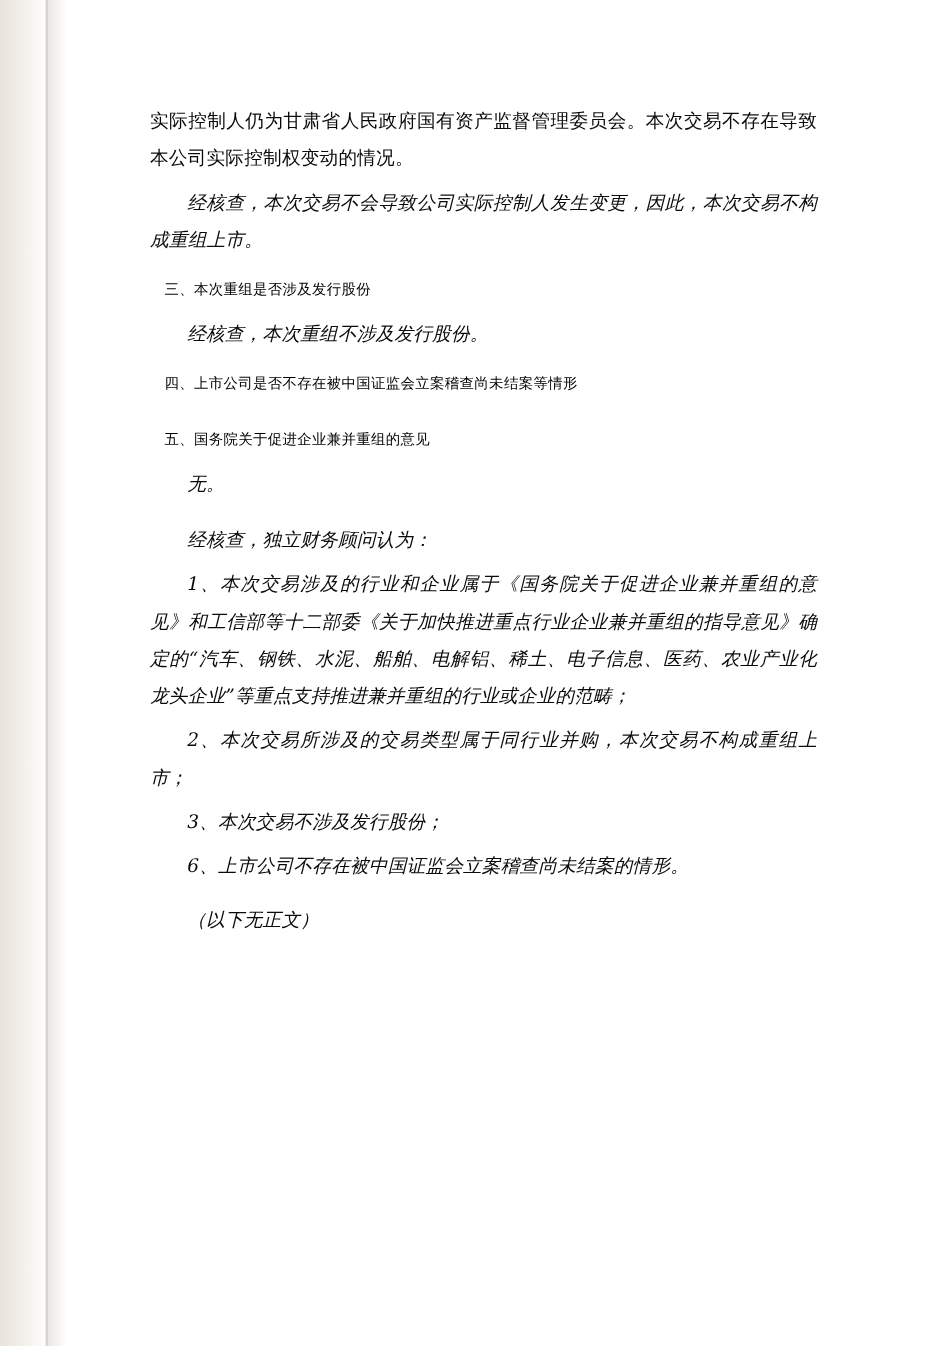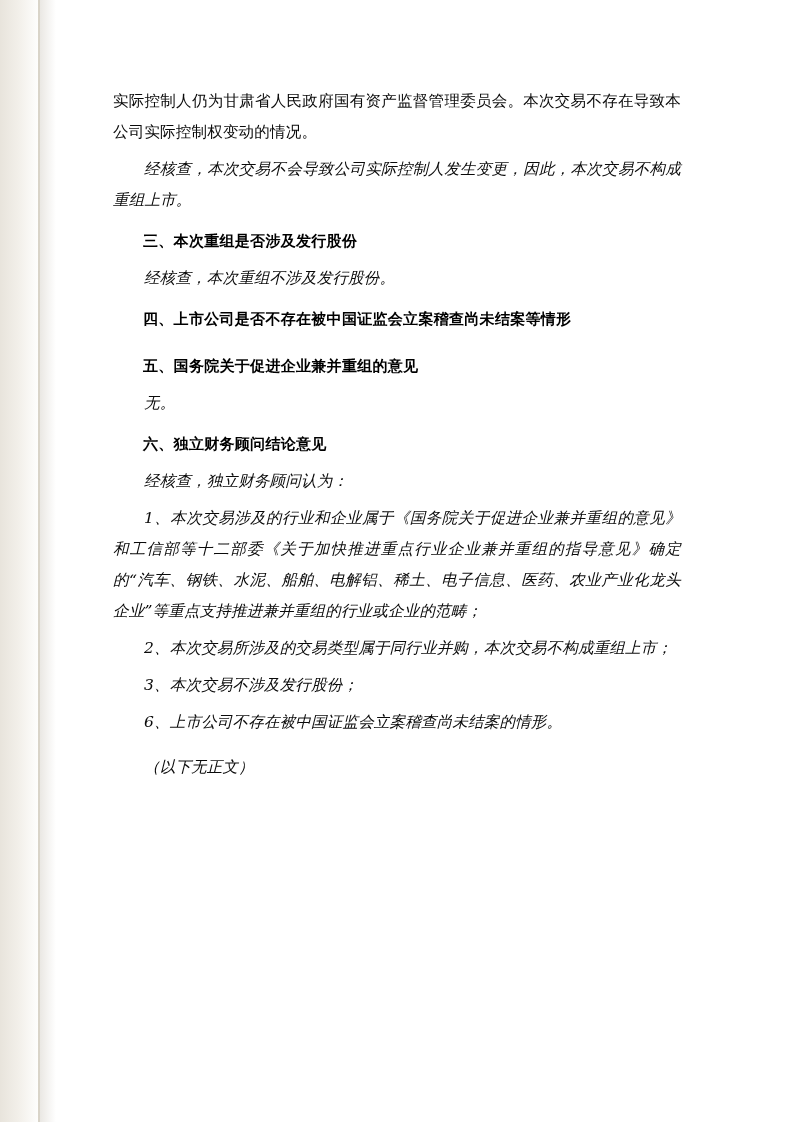--- a/index.html
+++ b/index.html
@@ -19,33 +19,33 @@
     position: absolute;
     left: 113px;
     top: 86px;
     width: 568px;
   }
   .para {
     font-family: "DejaVu Serif", "Liberation Serif", serif;
     font-size: 15.5px;
     line-height: 31px;
     color: #0a0a0a;
-    margin: 0 0 0 0;
+    margin: 0 0 0 12px;
     text-align: justify;
     text-justify: inter-ideograph;
     letter-spacing: 0.2px;
   }
   .para.indent {
     text-indent: 2em;
     font-style: italic;
   }
   .heading {
     font-family: "DejaVu Serif", "Liberation Serif", serif;
-    font-size: 15px;
-    font-weight: bold;
+    font-size: 12px;
+    font-weight: normal;
     line-height: 31px;
     color: #000000;
     text-indent: 2em;
     margin: 0;
     letter-spacing: 0.3px;
   }
   .spacer-sm { height: 6px; }
   .spacer-md { height: 10px; }
   .spacer-lg { height: 14px; }
   .book-spine {
@@ -90,21 +90,20 @@
     <div class="spacer-sm"></div>
     <p class="para indent">经核查，本次重组不涉及发行股份。</p>
     <div class="spacer-md"></div>
     <p class="heading">四、上市公司是否不存在被中国证监会立案稽查尚未结案等情形</p>
     <div class="spacer-sm"></div>
     <div class="spacer-md"></div>
     <p class="heading">五、国务院关于促进企业兼并重组的意见</p>
     <div class="spacer-sm"></div>
     <p class="para indent">无。</p>
     <div class="spacer-md"></div>
-    <p class="heading">六、独立财务顾问结论意见</p>
     <div class="spacer-sm"></div>
     <p class="para indent">经核查，独立财务顾问认为：</p>
     <div class="spacer-sm"></div>
     <p class="para indent">1、本次交易涉及的行业和企业属于《国务院关于促进企业兼并重组的意见》和工信部等十二部委《关于加快推进重点行业企业兼并重组的指导意见》确定的“汽车、钢铁、水泥、船舶、电解铝、稀土、电子信息、医药、农业产业化龙头企业”等重点支持推进兼并重组的行业或企业的范畴；</p>
     <div class="spacer-sm"></div>
     <p class="para indent">2、本次交易所涉及的交易类型属于同行业并购，本次交易不构成重组上市；</p>
     <div class="spacer-sm"></div>
     <p class="para indent">3、本次交易不涉及发行股份；</p>
     <div class="spacer-sm"></div>
     <p class="para indent">6、上市公司不存在被中国证监会立案稽查尚未结案的情形。</p>

